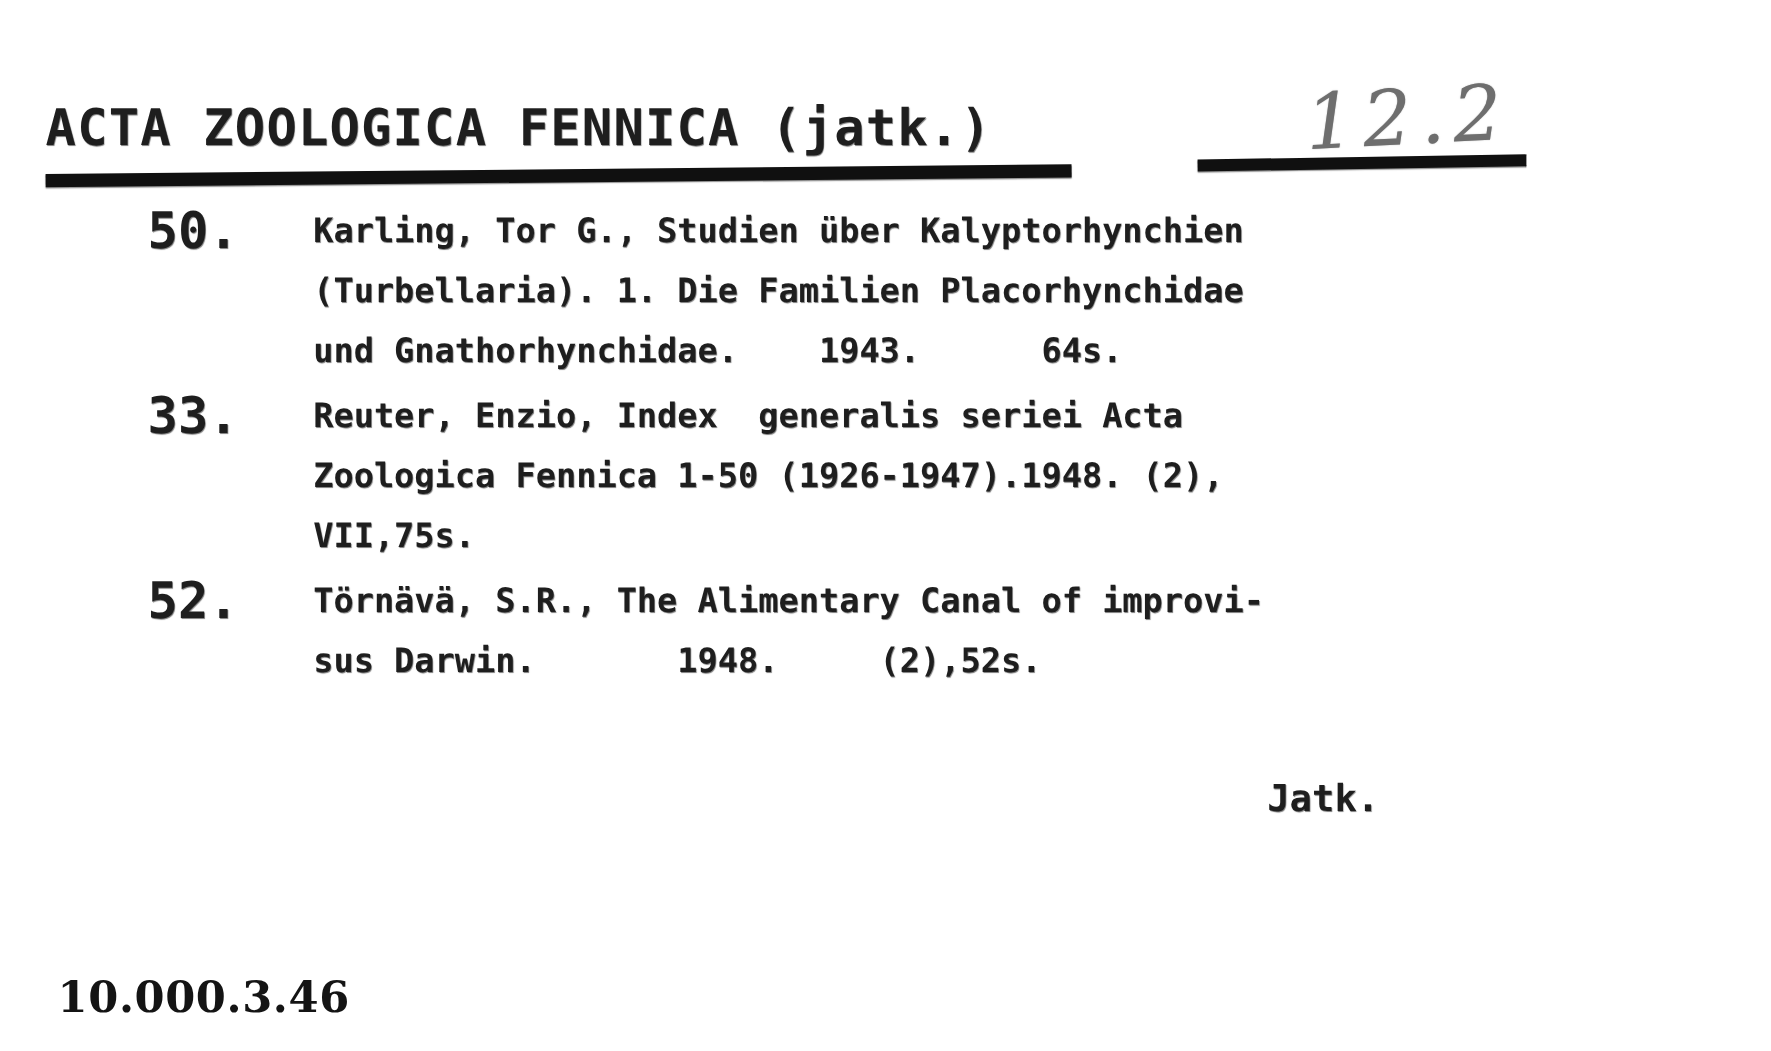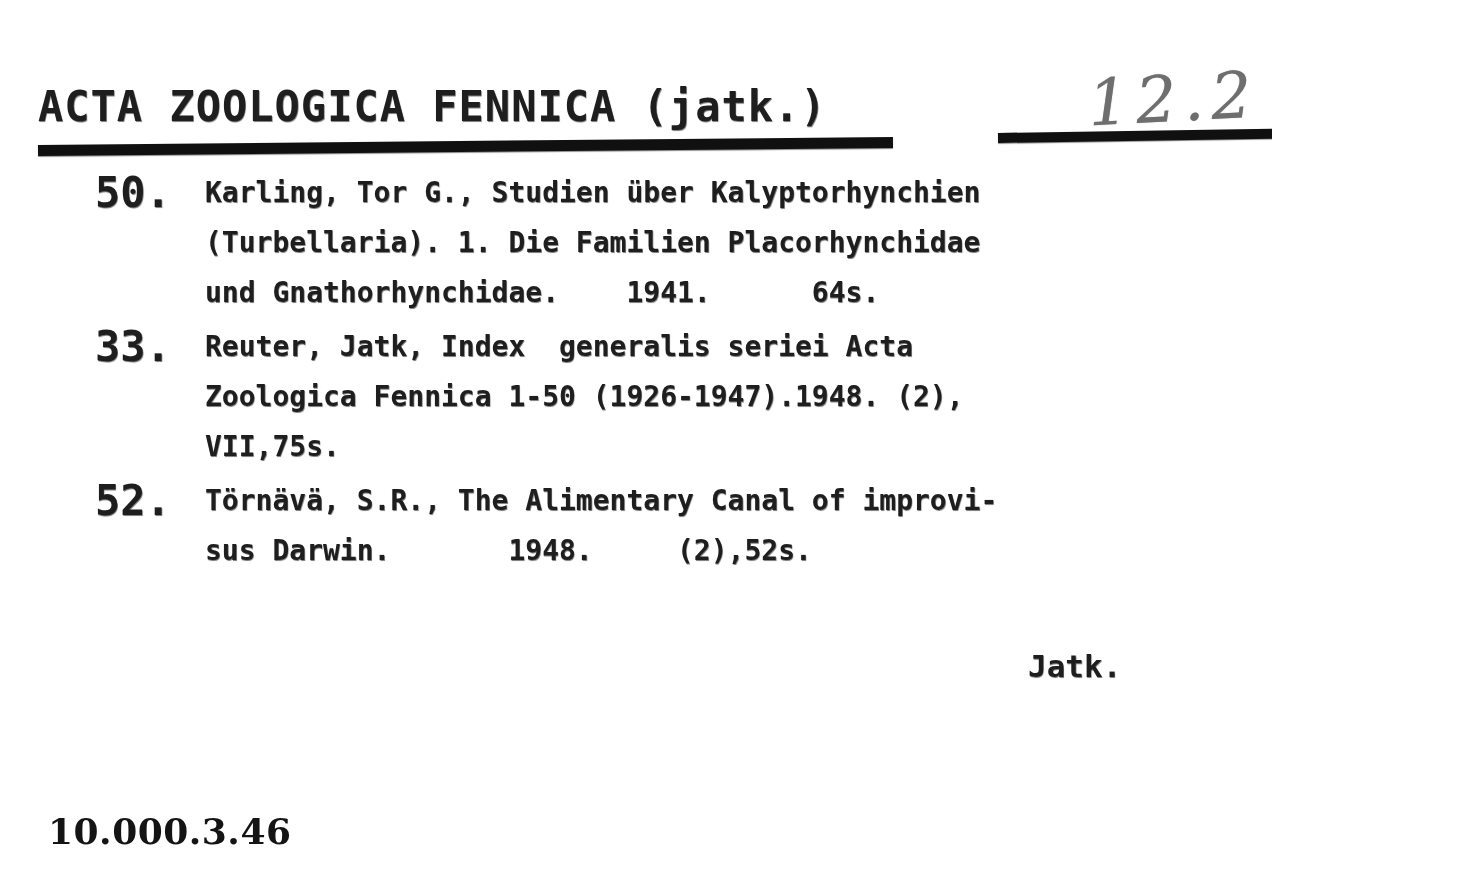--- a/index.html
+++ b/index.html
@@ -16,20 +16,21 @@
     overflow: hidden;
     color: #1b1b1b;
   }
   
   .tw {
     font-family: "DejaVu Sans Mono", "Liberation Mono", monospace;
     font-weight: 700;
     color: #1e1e1e;
     text-shadow: 0.6px 0.6px 0.7px rgba(20,20,20,0.55);
     white-space: pre;
+    margin-left: 28px;
   }
   
   .title {
     position: absolute;
     left: 38px;
     top: 82px;
     font-size: 42px;
     letter-spacing: 1px;
     margin: 0;
   }
@@ -131,28 +132,28 @@
   <div class="handwritten">12.2</div>
   <div class="rule rule-right"></div>
 
   <main class="entries">
 
     <div class="entry">
       <div class="num tw">50.</div>
       <div class="lines">
         <div class="tw">Karling, Tor G., Studien über Kalyptorhynchien</div>
         <div class="tw">(Turbellaria). 1. Die Familien Placorhynchidae</div>
-        <div class="tw">und Gnathorhynchidae.    1941.      64s.</div>
+        <div class="tw">und Gnathorhynchidae.    1943.      64s.</div>
       </div>
     </div>
 
     <div class="entry">
       <div class="num tw">33.</div>
       <div class="lines">
-        <div class="tw">Reuter, Jatk, Index  generalis seriei Acta</div>
+        <div class="tw">Reuter, Enzio, Index  generalis seriei Acta</div>
         <div class="tw">Zoologica Fennica 1-50 (1926-1947).1948. (2),</div>
         <div class="tw">VII,75s.</div>
       </div>
     </div>
 
     <div class="entry">
       <div class="num tw">52.</div>
       <div class="lines">
         <div class="tw">Törnävä, S.R., The Alimentary Canal of improvi-</div>
         <div class="tw">sus Darwin.       1948.     (2),52s.</div>

